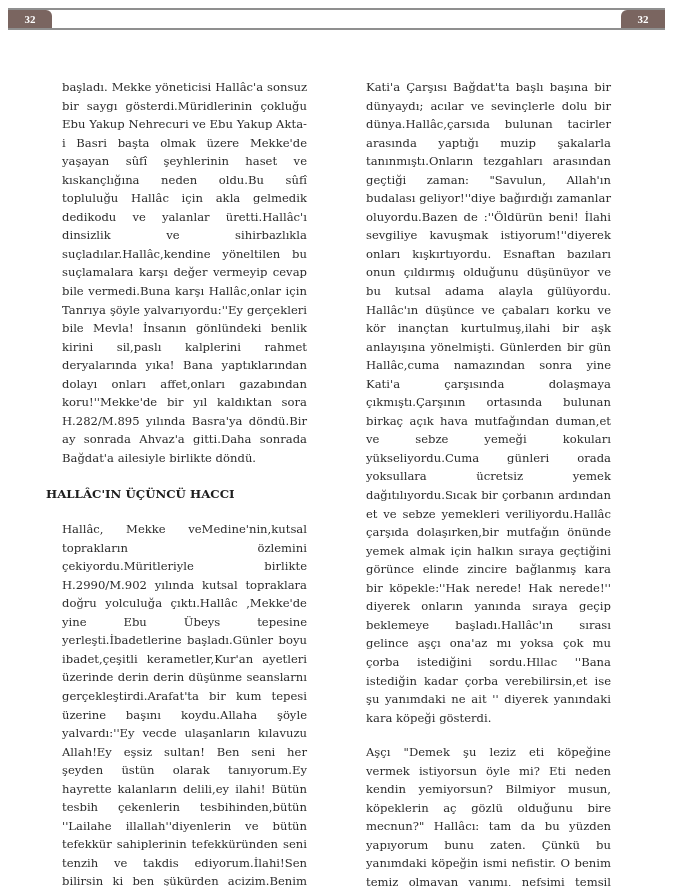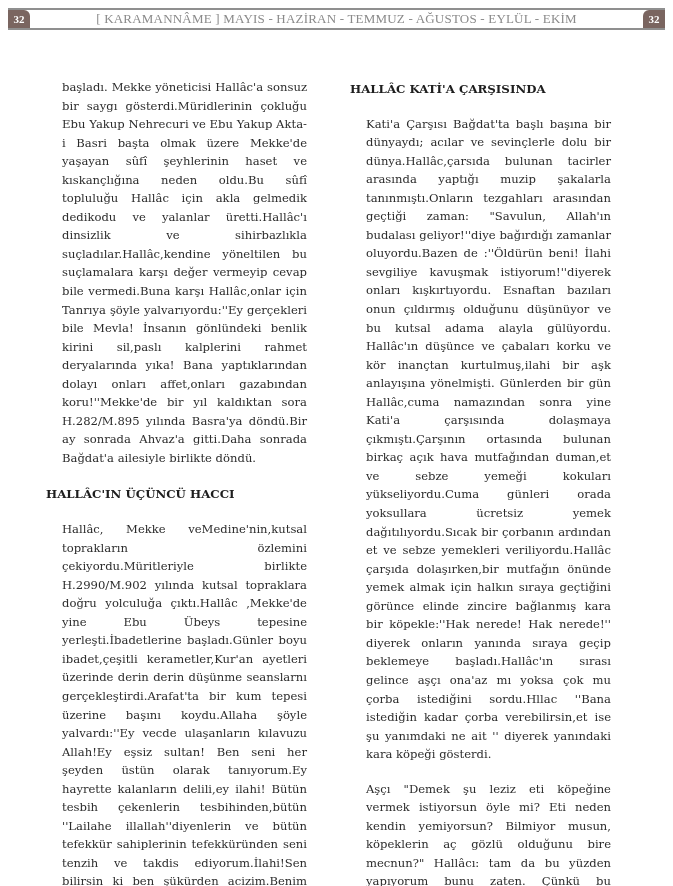--- a/index.html
+++ b/index.html
@@ -1,44 +1,42 @@
 <!DOCTYPE html>
 <html><head>
 <meta charset="utf-8">
 <style>
   html, body { margin: 0; padding: 0; background: #ffffff; }
   body { width: 673px; height: 886px; position: relative; overflow: hidden;
          font-family: "DejaVu Serif", "Liberation Serif", serif; color: #2b2b2b; }
   .header { position: absolute; left: 8px; top: 8px; width: 657px; height: 18px;
             border-top: 2px solid #8f8f8f; border-bottom: 2px solid #8f8f8f; background: #fff; }
-  .pageno { position: absolute; top: 0; height: 18px; width: 22px; background: #7a6560; color: #fff;
+  .pageno { position: absolute; top: 0; height: 18px; width: 44px; background: #7a6560; color: #fff;
             font-family: "Liberation Serif", serif; font-size: 11px; font-weight: bold; line-height: 18px; text-align: center; }
   .pageno.left { left: 0; border-top-right-radius: 6px; }
   .pageno.right { right: 0; border-top-left-radius: 6px; }
   .header-title { position: absolute; left: 0; right: 0; top: 0; line-height: 18px; text-align: center;
                   font-family: "Liberation Serif", serif; font-size: 13px; color: #8a8a8a; letter-spacing: 0.2px; }
   .col { position: absolute; top: 62px; width: 277px; font-size: 11.6px; line-height: 18.55px; }
   .col.left { left: 46px; }
   .col.right { left: 350px; }
   .col p { margin: 16px; text-align: justify; text-align-last: left; }
   .col h2 { margin: 18px 0 0 0; font-size: 11.8px; font-weight: bold; line-height: 18.55px; color: #1e1e1e; }
 </style>
 </head>
 <body>
 
 <div class="header">
   <div class="pageno left">32</div>
-  <div class="header-title">[ KARAMANNÂME ] MAYIS - HAZİRAN - TEMMUZ - AĞUSTOS - EYLÜL - EKİM</div>
   <div class="pageno right">32</div>
 </div>
 
 <div class="col left">
   <p>başladı. Mekke yöneticisi Hallâc'a sonsuz bir saygı gösterdi.Müridlerinin çokluğu Ebu Yakup Nehrecuri ve Ebu Yakup Akta-i  Basri başta olmak üzere Mekke'de yaşayan sûfî şeyhlerinin haset ve kıskançlığına neden oldu.Bu sûfî topluluğu Hallâc için akla gelmedik dedikodu ve yalanlar üretti.Hallâc'ı dinsizlik ve sihirbazlıkla suçladılar.Hallâc,kendine yöneltilen bu suçlamalara karşı değer vermeyip cevap bile vermedi.Buna karşı Hallâc,onlar için Tanrıya şöyle yalvarıyordu:''Ey gerçekleri bile Mevla! İnsanın gönlündeki benlik kirini sil,paslı kalplerini rahmet deryalarında yıka! Bana yaptıklarından dolayı onları affet,onları gazabından koru!''Mekke'de bir yıl kaldıktan sora H.282/M.895 yılında Basra'ya döndü.Bir ay sonrada Ahvaz'a gitti.Daha sonrada Bağdat'a ailesiyle birlikte döndü.</p>
   <h2>HALLÂC'IN ÜÇÜNCÜ HACCI</h2>
   <p>Hallâc, Mekke veMedine'nin,kutsal toprakların  özlemini çekiyordu.Müritleriyle birlikte H.2990/M.902 yılında kutsal topraklara doğru yolculuğa çıktı.Hallâc ,Mekke'de yine Ebu Übeys tepesine yerleşti.İbadetlerine başladı.Günler boyu ibadet,çeşitli kerametler,Kur'an ayetleri üzerinde derin derin düşünme seanslarnı gerçekleştirdi.Arafat'ta bir kum tepesi üzerine başını koydu.Allaha şöyle yalvardı:''Ey vecde ulaşanların kılavuzu Allah!Ey eşsiz sultan! Ben seni her şeyden üstün olarak tanıyorum.Ey hayrette kalanların delili,ey ilahi! Bütün tesbih çekenlerin tesbihinden,bütün ''Lailahe illallah''diyenlerin ve bütün tefekkür sahiplerinin tefekküründen seni tenzih ve takdis ediyorum.İlahi!Sen bilirsin ki ben şükürden acizim.Benim yerime kendine kendin şükret! Çünkü şükür ancak böyle gerçek olur,gerçek şükürde budur,başka türlüsü değil!''diye yalvardı.(Feridüttini Attar,Tezkiretü'l Evliya)</p>
   <p>Hallâc'ın ilk kez Mekke'de haccı sırasında ünlü sözünü müritlerine söylediği biliniyor.''Benim ölümüm salib (hac) dini</p>
 </div>
 
 <div class="col right">
-  <h2>HALLÂC KATİ'A ÇARŞISINDA</h2>
   <p>Kati'a Çarşısı Bağdat'ta başlı başına bir dünyaydı; acılar ve sevinçlerle dolu bir dünya.Hallâc,çarsıda bulunan tacirler arasında yaptığı muzip şakalarla tanınmıştı.Onların tezgahları arasından geçtiği zaman: "Savulun, Allah'ın budalası geliyor!''diye bağırdığı zamanlar oluyordu.Bazen de :''Öldürün beni! İlahi sevgiliye kavuşmak istiyorum!''diyerek onları kışkırtıyordu. Esnaftan bazıları onun çıldırmış olduğunu düşünüyor ve bu kutsal adama alayla gülüyordu. Hallâc'ın düşünce ve çabaları korku ve kör inançtan kurtulmuş,ilahi bir aşk anlayışına yönelmişti. Günlerden bir gün Hallâc,cuma namazından sonra yine Kati'a çarşısında dolaşmaya çıkmıştı.Çarşının ortasında bulunan birkaç açık hava mutfağından duman,et ve sebze yemeği kokuları yükseliyordu.Cuma günleri orada yoksullara ücretsiz yemek dağıtılıyordu.Sıcak bir çorbanın ardından et ve sebze yemekleri veriliyordu.Hallâc çarşıda dolaşırken,bir mutfağın önünde yemek almak için halkın sıraya geçtiğini görünce elinde zincire bağlanmış kara bir köpekle:''Hak nerede! Hak nerede!'' diyerek onların yanında sıraya geçip beklemeye başladı.Hallâc'ın sırası gelince aşçı ona'az mı yoksa çok mu çorba istediğini sordu.Hllac ''Bana istediğin kadar çorba verebilirsin,et ise şu yanımdaki ne ait '' diyerek yanındaki kara köpeği gösterdi.</p>
   <p>Aşçı "Demek şu leziz eti köpeğine vermek istiyorsun öyle mi? Eti neden kendin yemiyorsun? Bilmiyor musun, köpeklerin aç gözlü olduğunu bire mecnun?" Hallâcı: tam da bu yüzden yapıyorum bunu zaten. Çünkü bu yanımdaki köpeğin ismi nefistir. O benim temiz olmayan yanımı, nefsimi temsil eder,</p>
 </div>
 
 </body></html>

